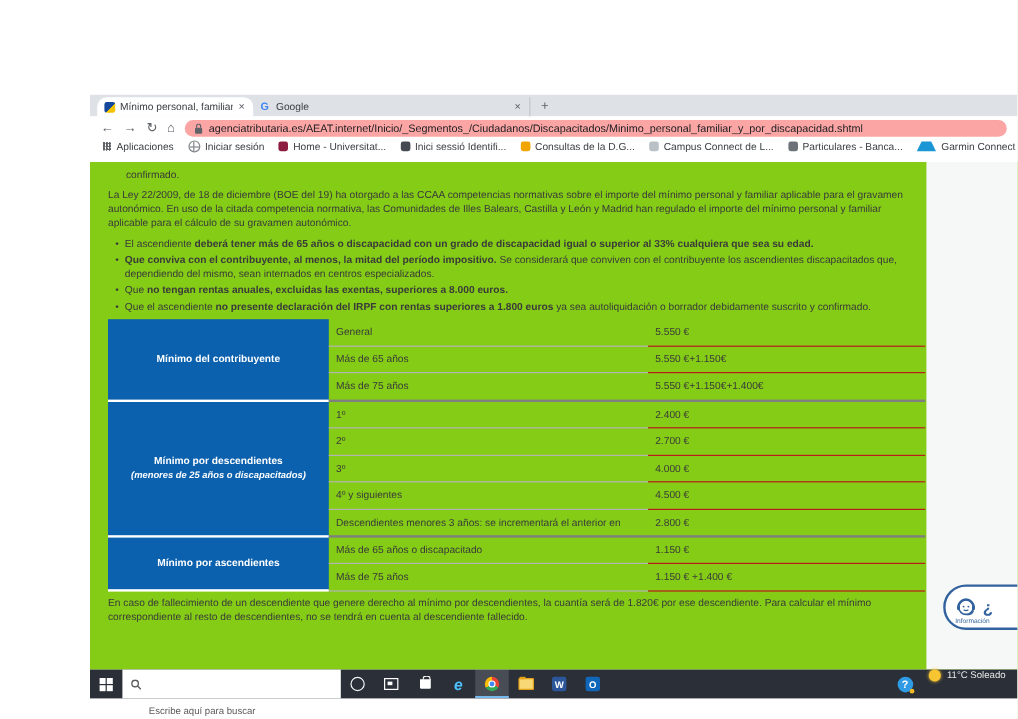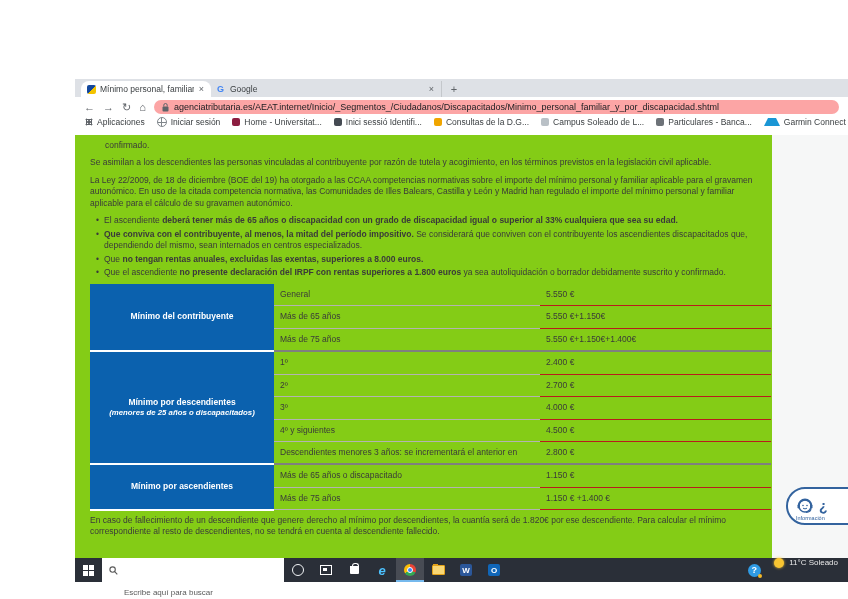--- a/index.html
+++ b/index.html
@@ -174,38 +174,37 @@
       <span class="bm">
           <span class="bmico i-id"></span>
           <span>Inici sessió Identifi...</span>
         </span>
       <span class="bm">
           <span class="bmico i-consultas"></span>
           <span>Consultas de la D.G...</span>
         </span>
       <span class="bm">
           <span class="bmico i-campus"></span>
-          <span>Campus Soleado de L...</span>
+          <span>Campus Connect de L...</span>
         </span>
       <span class="bm">
           <span class="bmico i-banca"></span>
           <span>Particulares - Banca...</span>
         </span>
       <span class="bm">
           <span class="bmico i-garmin"></span>
           <span>Garmin Connect</span>
         </span>
 
     </div>
 
     <div class="content">
       <div class="right-rail"></div>
       <div class="page-body">
         <p class="partial">confirmado.</p>
-        <p>Se asimilan a los descendientes las personas vinculadas al contribuyente por razón de tutela y acogimiento, en los términos previstos en la legislación civil aplicable.</p>
         <p>La Ley 22/2009, de 18 de diciembre (BOE del 19) ha otorgado a las CCAA competencias normativas sobre el importe del mínimo personal y familiar aplicable para el gravamen autonómico. En uso de la citada competencia normativa, las Comunidades de Illes Balears, Castilla y León y Madrid han regulado el importe del mínimo personal y familiar aplicable para el cálculo de su gravamen autonómico.</p>
 
         <ul class="reqs">
           <li><span>El ascendiente </span><b>deberá tener más de 65 años o discapacidad con un grado de discapacidad igual o superior al 33% cualquiera que sea su edad.</b><span></span></li>
           <li><span></span><b>Que conviva con el contribuyente, al menos, la mitad del período impositivo.</b><span> Se considerará que conviven con el contribuyente los ascendientes discapacitados que, dependiendo del mismo, sean internados en centros especializados.</span></li>
           <li><span>Que </span><b>no tengan rentas anuales, excluidas las exentas, superiores a 8.000 euros.</b><span></span></li>
           <li><span>Que el ascendiente </span><b>no presente declaración del IRPF con rentas superiores a 1.800 euros</b><span> ya sea autoliquidación o borrador debidamente suscrito y confirmado.</span></li>
         </ul>
 
         <table class="mins">

